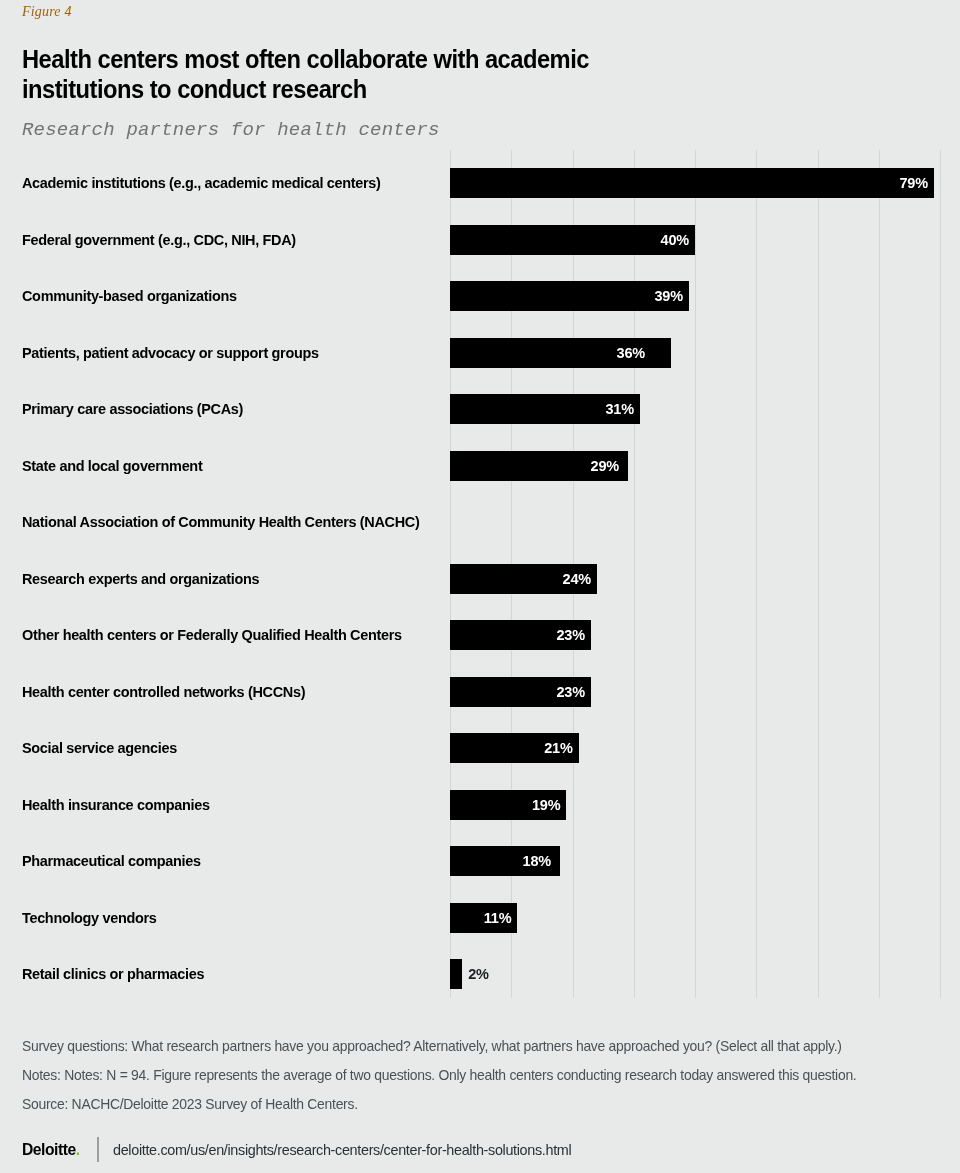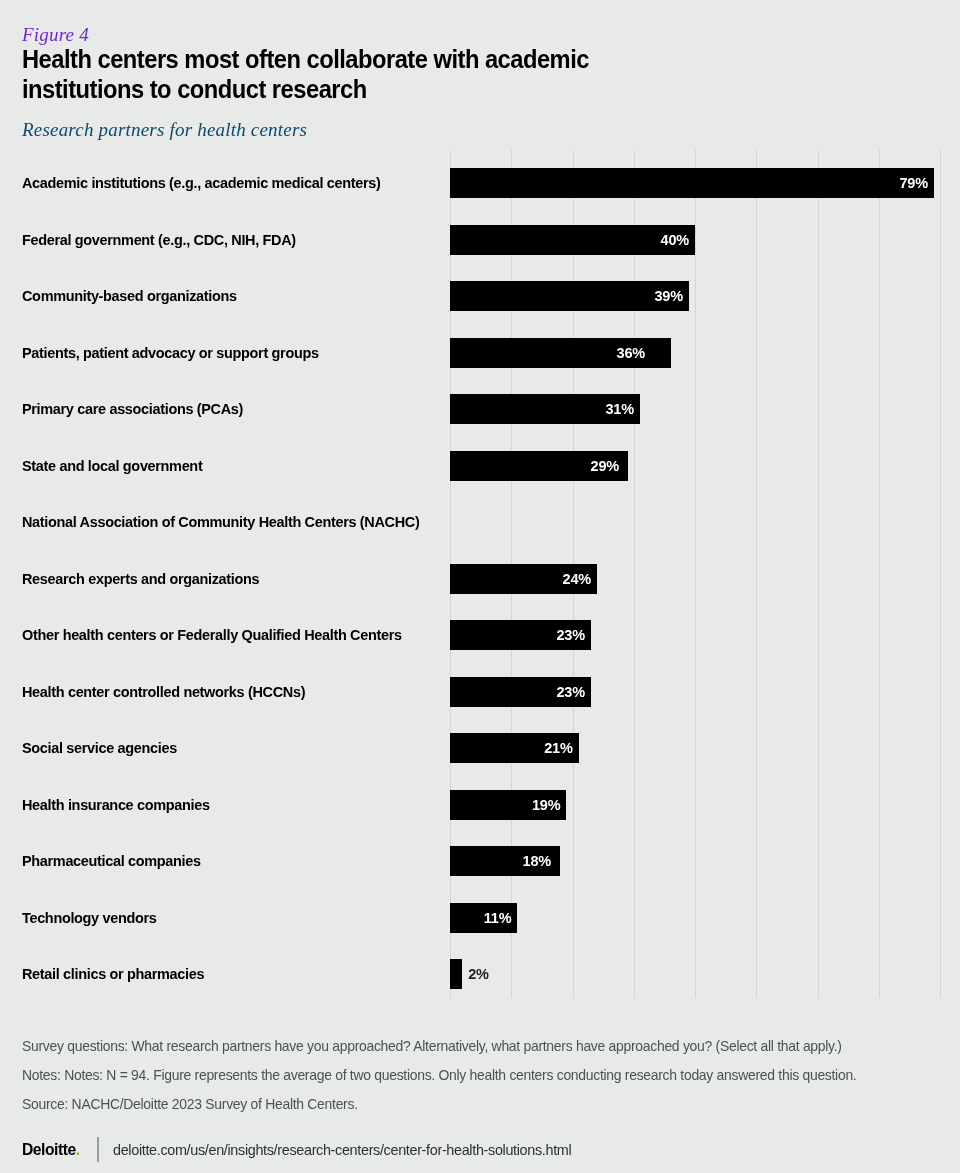--- a/index.html
+++ b/index.html
@@ -19,25 +19,25 @@
   .figure-wrap {
     position: absolute;
     left: 0; top: 0;
     width: 960px; height: 1173px;
   }
 
   
   .fig-number {
     position: absolute;
     left: 22px;
-    top: 24px;
+    top: 4px;
     font-family: "Liberation Serif", serif;
     font-style: italic;
-    font-size: 19px;
-    color: #6d28d9;
+    font-size: 14px;
+    color: #a16207;
     letter-spacing: .2px;
   }
 
   .fig-title {
     position: absolute;
     left: 22px;
     top: 44px;
     width: 700px;
     font-family: "Liberation Sans", sans-serif;
     font-weight: bold;
@@ -46,24 +46,24 @@
     letter-spacing: -0.55px;
     color: #000;
     transform: scaleX(0.93);
     transform-origin: left top;
   }
 
   .fig-subtitle {
     position: absolute;
     left: 22px;
     top: 119px;
-    font-family: Liberation Serif, serif;
+    font-family: Liberation Mono, monospace;
     font-style: italic;
     font-size: 19px;
-    color: #0c4a6e;
+    color: #737373;
     letter-spacing: .2px;
   }
 
   
   .chart {
     position: absolute;
     left: 0;
     top: 150px;
     width: 960px;
     height: 848px;

